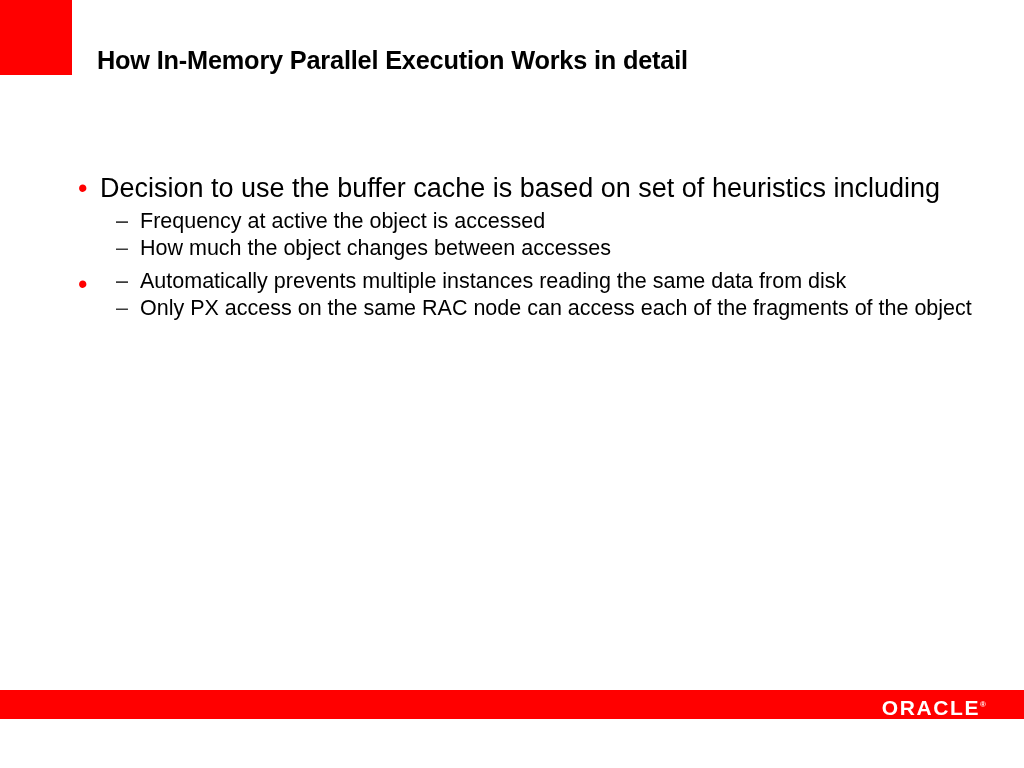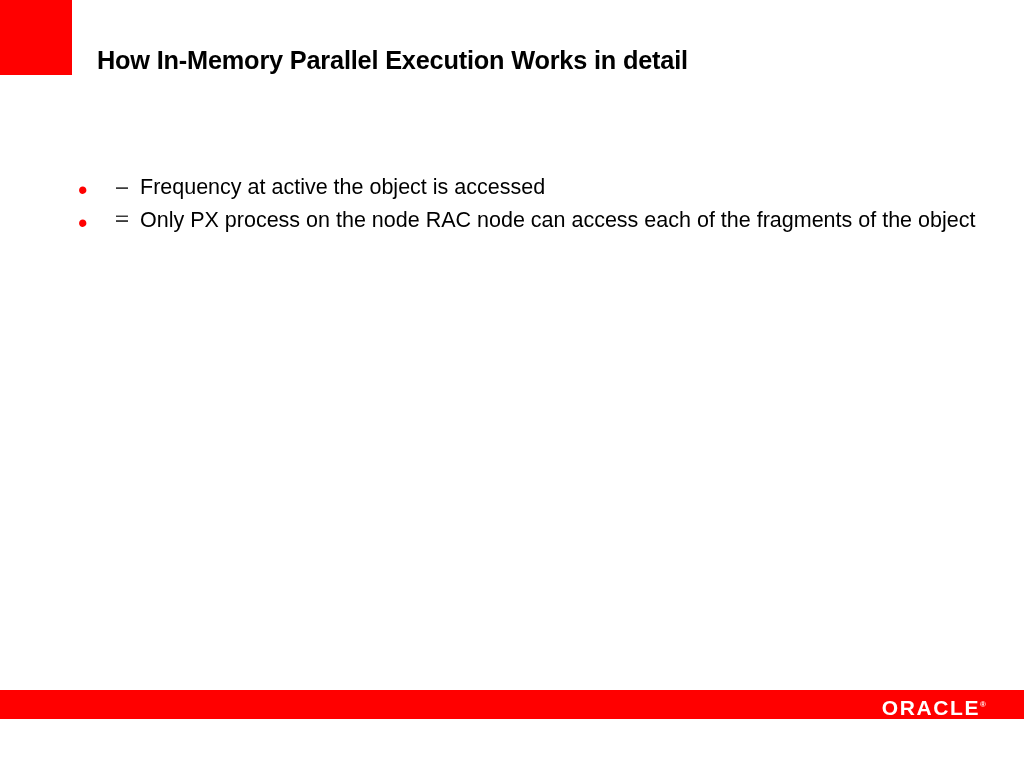--- a/index.html
+++ b/index.html
@@ -155,52 +155,55 @@
 
   <div class="slide-title">How In-Memory Parallel Execution Works in detail</div>
 
   <div class="body">
     <ul class="level1">
 
       <li class="group" style="list-style:none;">
         <ul class="level1">
           <li class="b1">
             <span class="marker">•</span>
+            <span class="txt">Decision to use the buffer cache is based on set of heuristics including</span>
           </li>
         </ul>
         <ul class="level2">
           <li class="b2">
             <span class="marker">–</span>
           </li>
           <li class="b2">
             <span class="marker">–</span>
             <span class="txt">Frequency at active the object is accessed</span>
           </li>
           <li class="b2">
             <span class="marker">–</span>
+            <span class="txt">How much the object changes between accesses</span>
           </li>
         </ul>
       </li>
 
       <li class="group" style="list-style:none;">
         <ul class="level1">
           <li class="b1">
             <span class="marker">•</span>
           </li>
         </ul>
         <ul class="level2">
           <li class="b2">
             <span class="marker">–</span>
           </li>
           <li class="b2">
             <span class="marker">–</span>
-          </li>
-          <li class="b2">
-            <span class="marker">–</span>
-            <span class="txt">Only PX process on the node RAC node can access each of the fragments of the object</span>
+            <span class="txt">Automatically prevents multiple instances reading the same data from disk</span>
+          </li>
+          <li class="b2">
+            <span class="marker">–</span>
+            <span class="txt">Only PX access on the same RAC node can access each of the fragments of the object</span>
           </li>
         </ul>
       </li>
 
     </ul>
   </div>
 
   <div class="footer-bar"></div>
   <div class="oracle-logo"><span>ORACLE</span><span class="reg">®</span></div>
 

